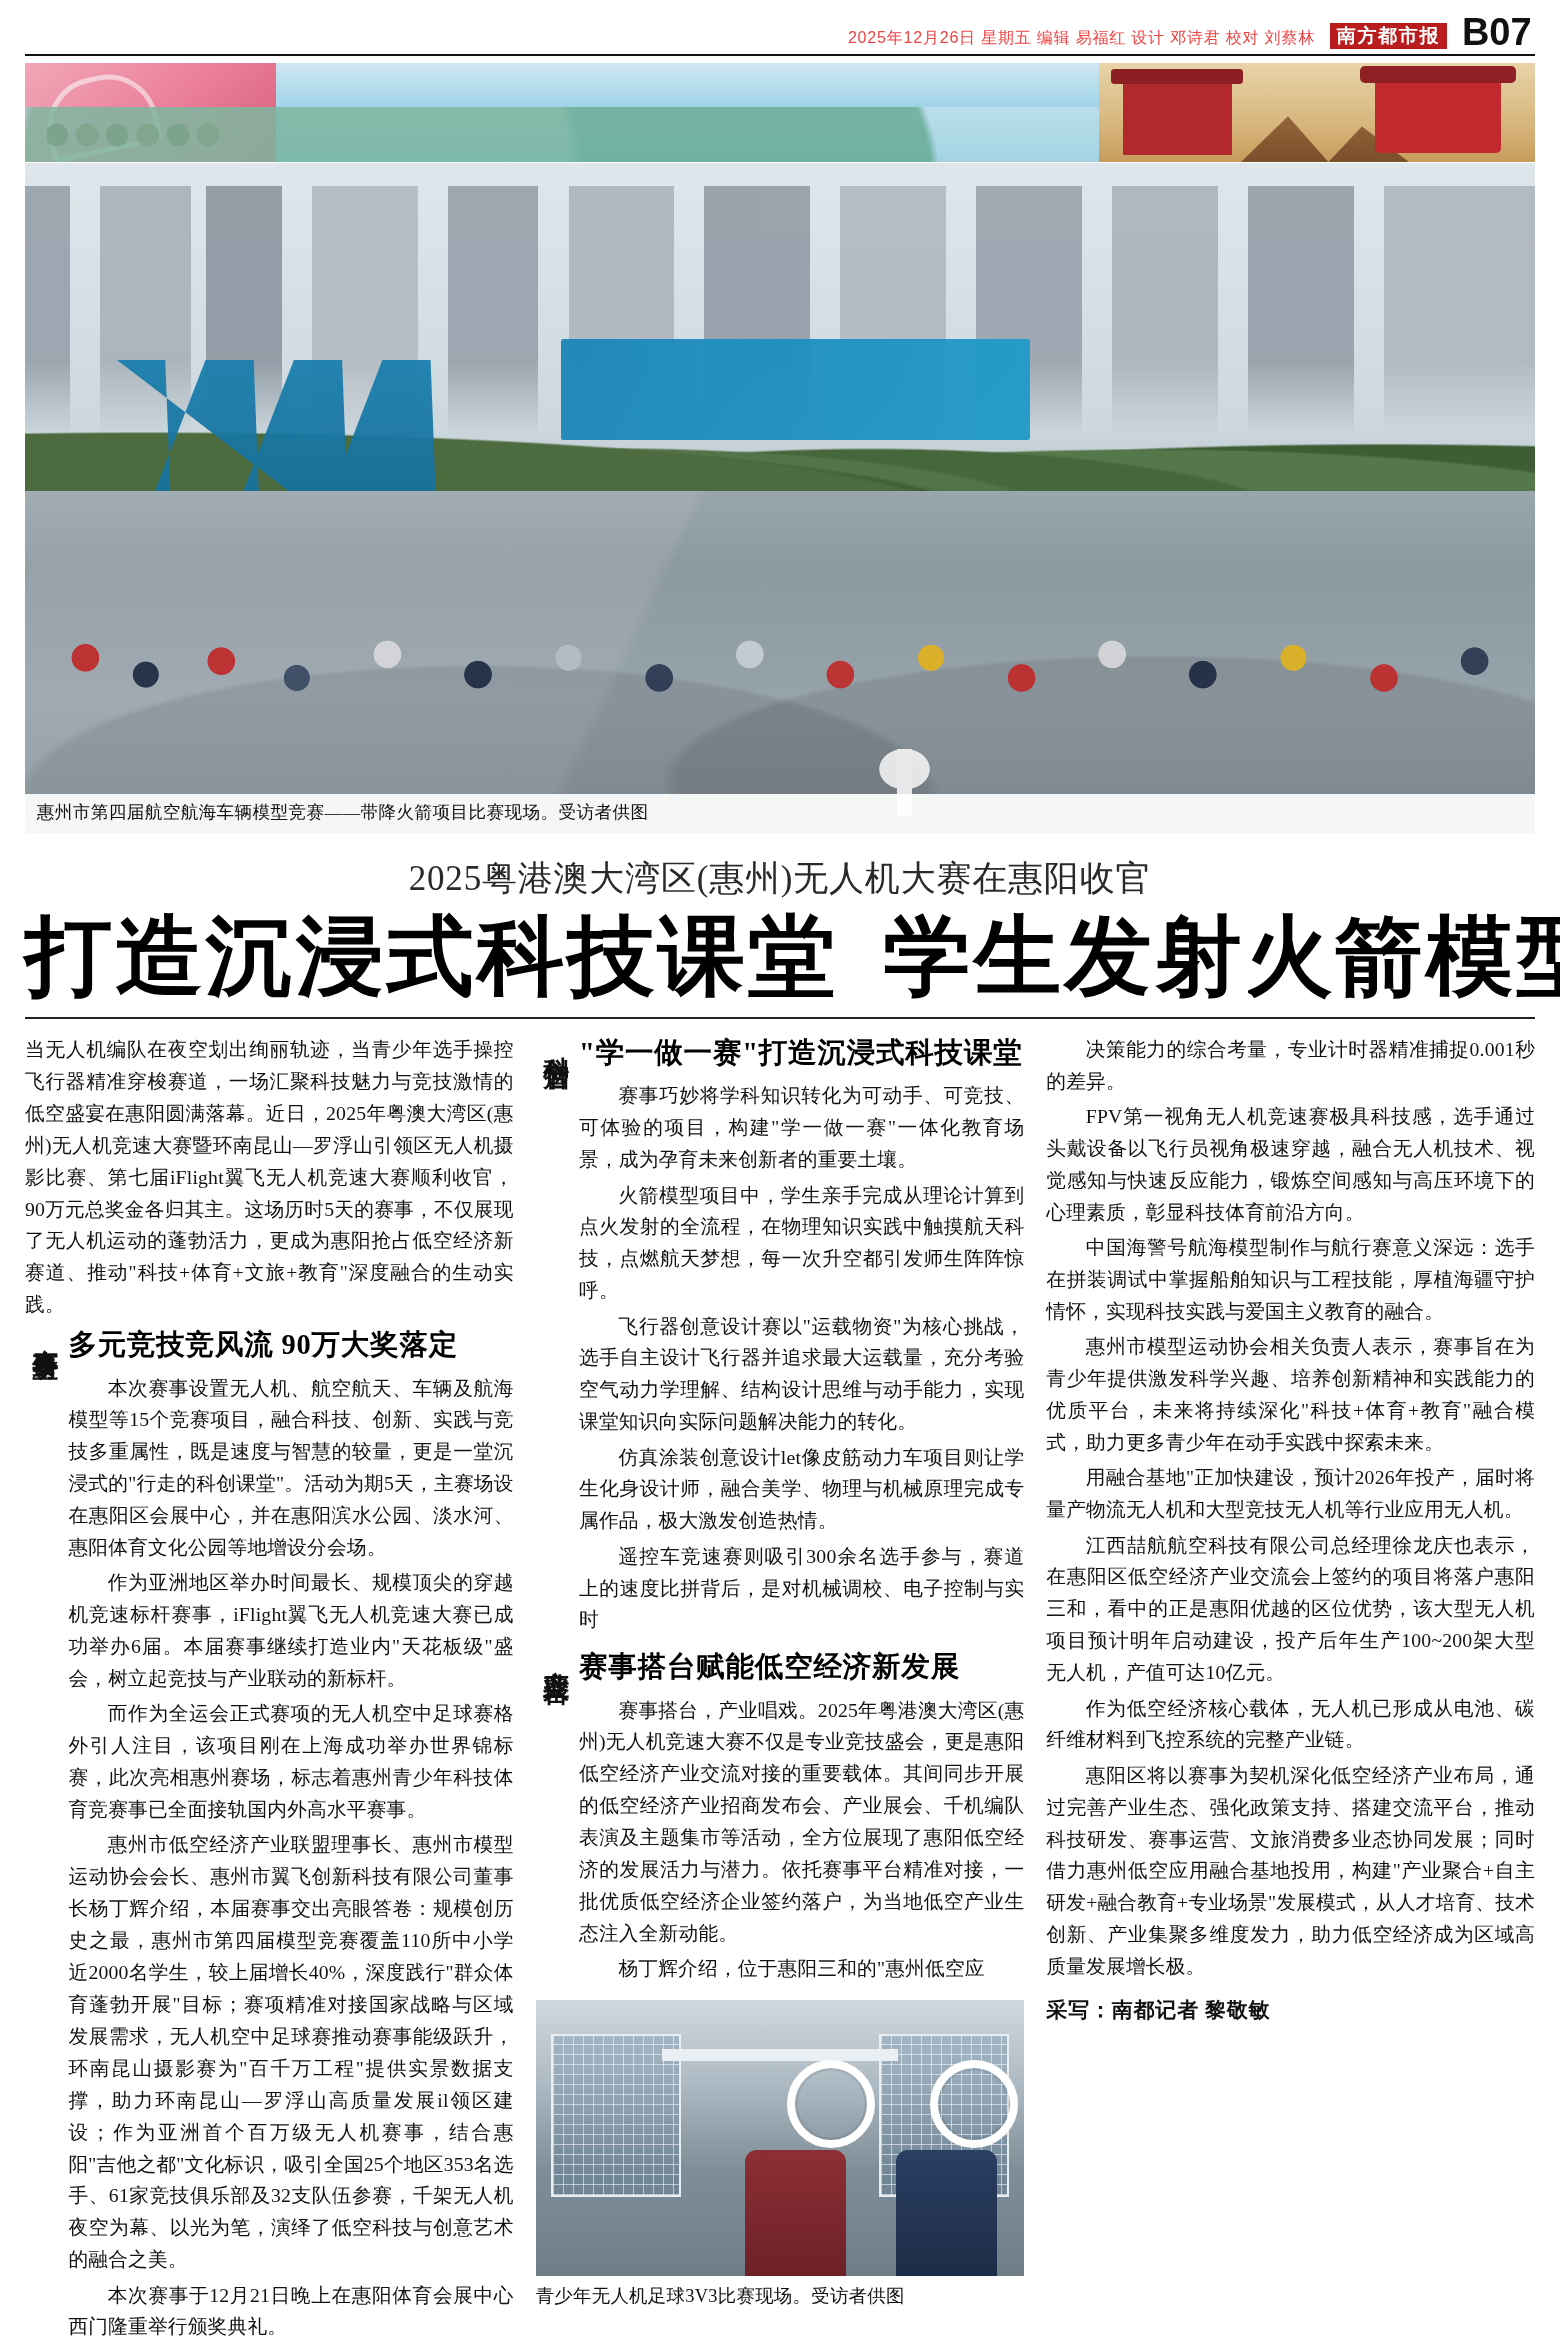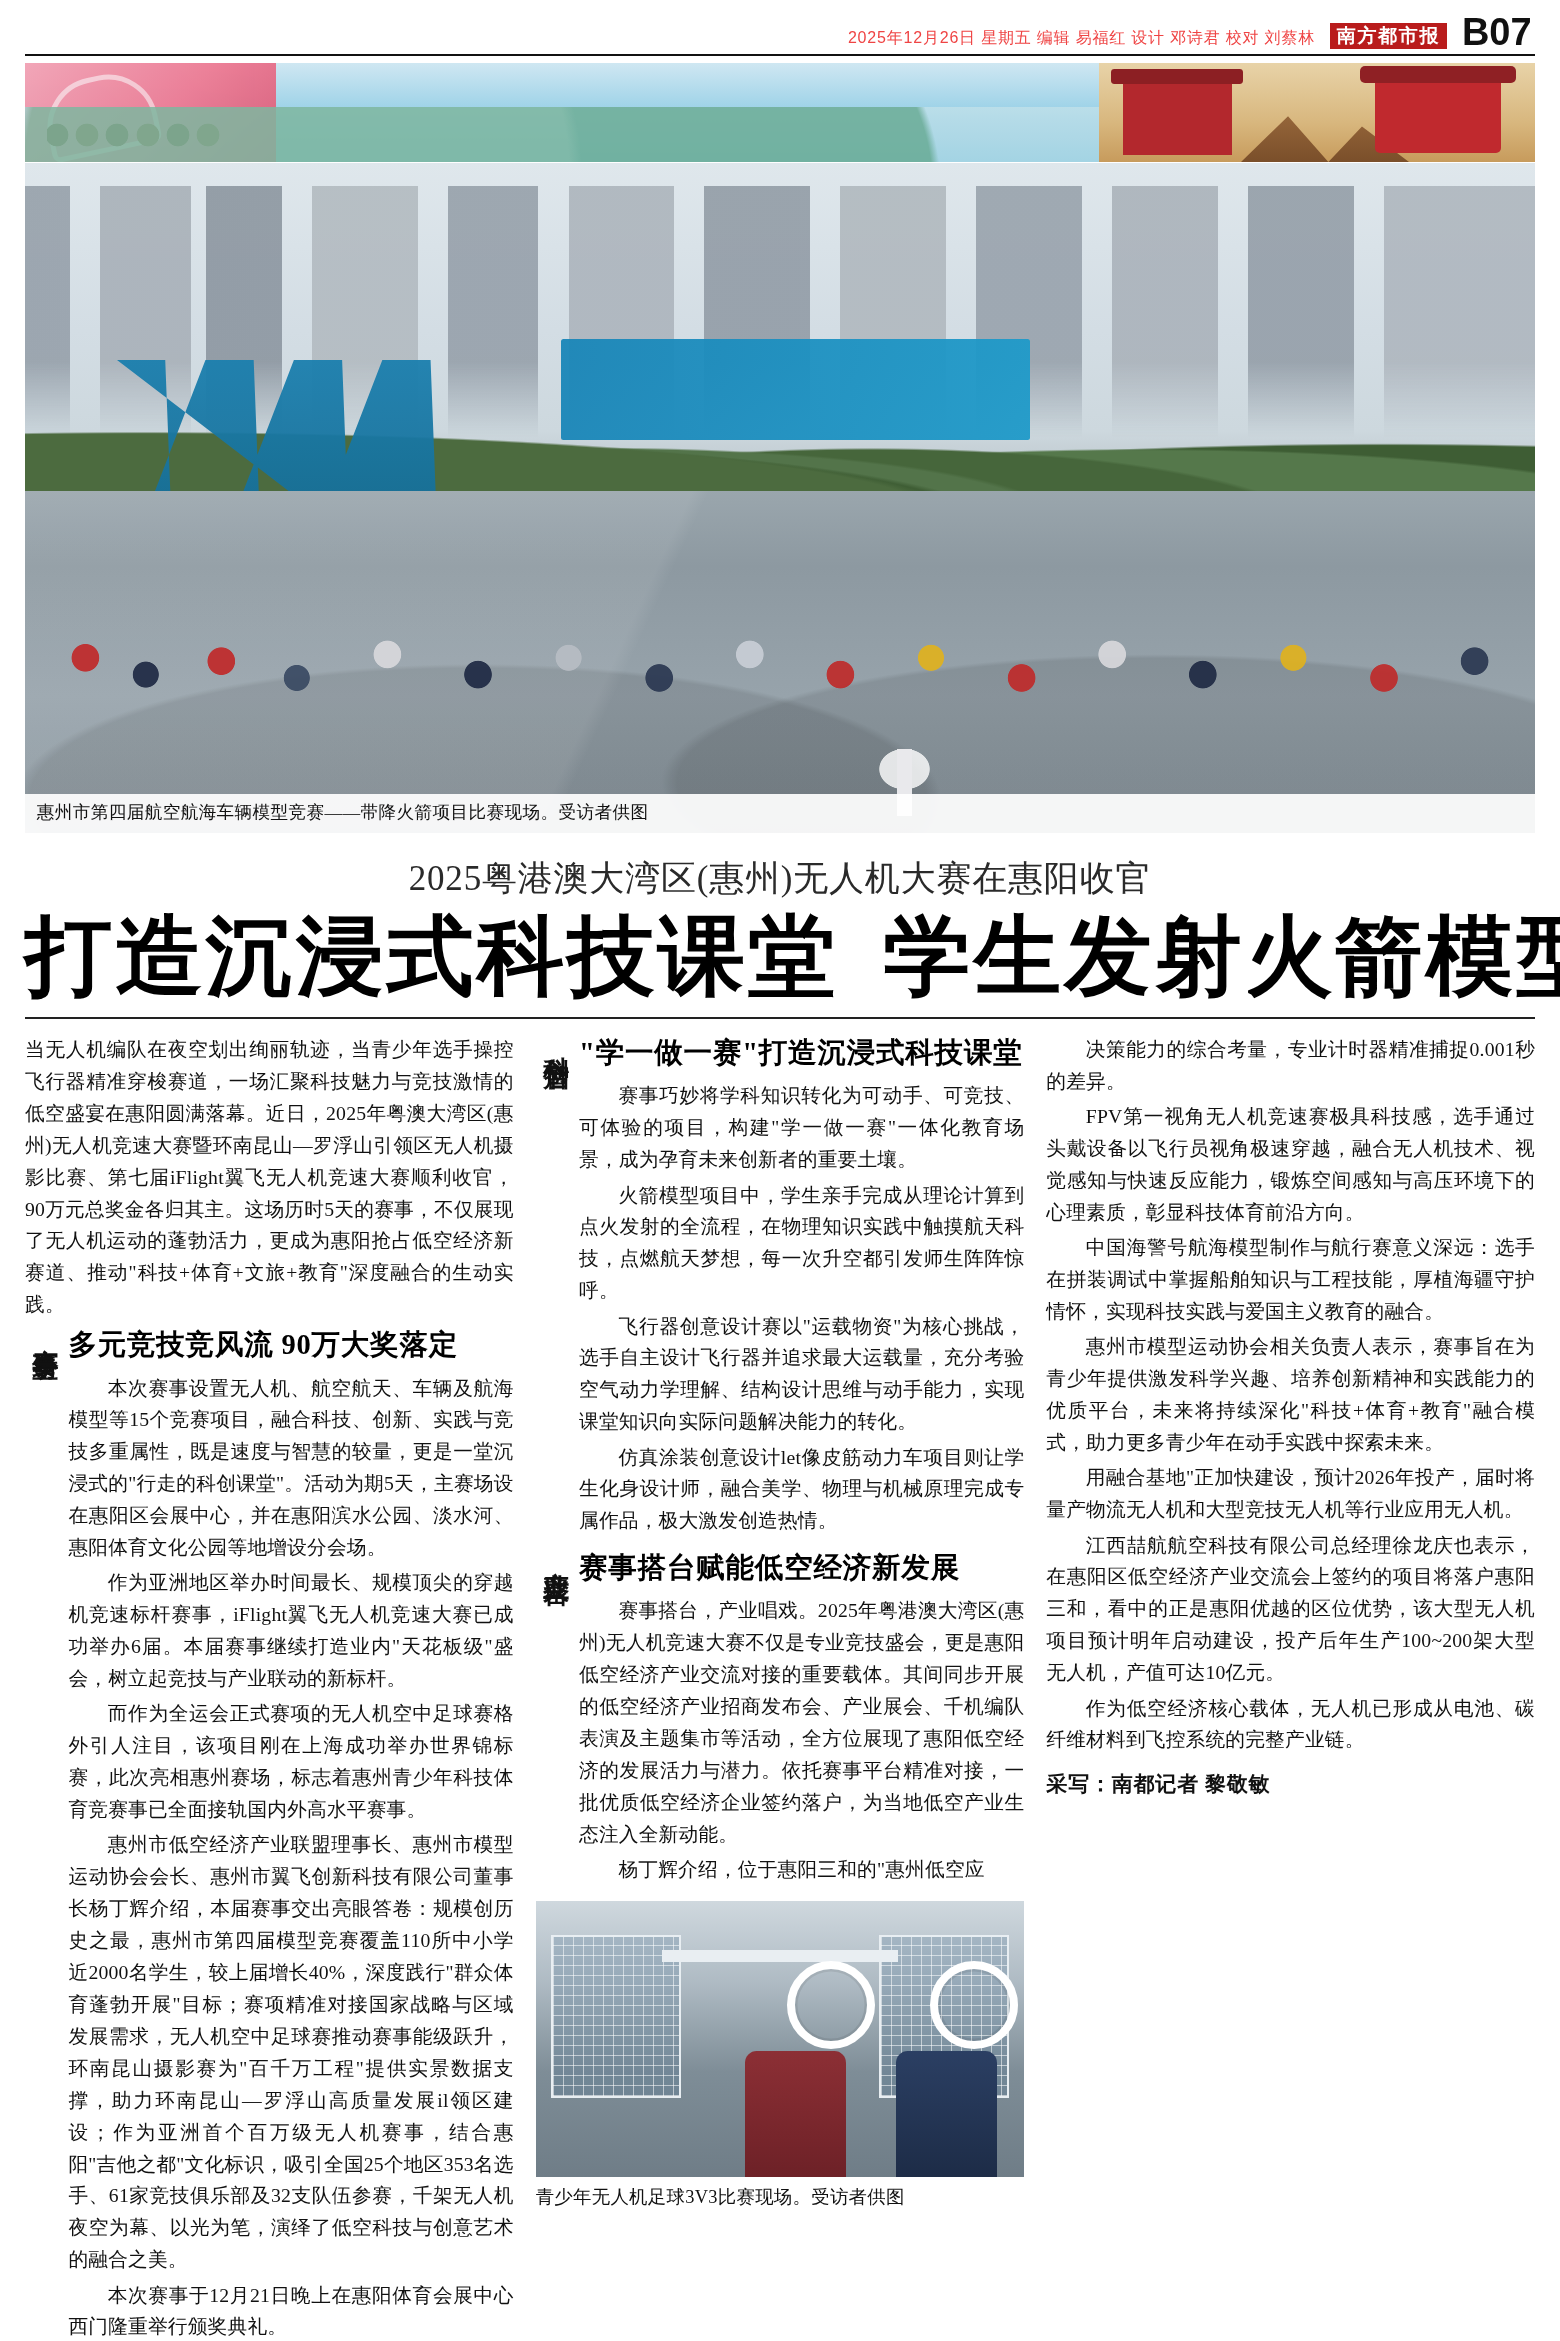--- a/index.html
+++ b/index.html
@@ -436,20 +436,21 @@
 
     <div class="col mid">
       <div class="sec">
         <div class="vt">科创启智</div>
         <div class="scontent">
           <div class="subhead">"学一做一赛"打造沉浸式科技课堂</div>
           <p class="body">赛事巧妙将学科知识转化为可动手、可竞技、可体验的项目，构建"学一做一赛"一体化教育场景，成为孕育未来创新者的重要土壤。</p>
           <p class="body">火箭模型项目中，学生亲手完成从理论计算到点火发射的全流程，在物理知识实践中触摸航天科技，点燃航天梦想，每一次升空都引发师生阵阵惊呼。</p>
           <p class="body">飞行器创意设计赛以"运载物资"为核心挑战，选手自主设计飞行器并追求最大运载量，充分考验空气动力学理解、结构设计思维与动手能力，实现课堂知识向实际问题解决能力的转化。</p>
           <p class="body">仿真涂装创意设计let像皮筋动力车项目则让学生化身设计师，融合美学、物理与机械原理完成专属作品，极大激发创造热情。</p>
+          <p class="body">遥控车竞速赛则吸引300余名选手参与，赛道上的速度比拼背后，是对机械调校、电子控制与实时</p>
         </div>
       </div>
 
       <div class="sec">
         <div class="vt">产业聚合</div>
         <div class="scontent">
           <div class="subhead">赛事搭台赋能低空经济新发展</div>
           <p class="body">赛事搭台，产业唱戏。2025年粤港澳大湾区(惠州)无人机竞速大赛不仅是专业竞技盛会，更是惠阳低空经济产业交流对接的重要载体。其间同步开展的低空经济产业招商发布会、产业展会、千机编队表演及主题集市等活动，全方位展现了惠阳低空经济的发展活力与潜力。依托赛事平台精准对接，一批优质低空经济企业签约落户，为当地低空产业生态注入全新动能。</p>
           <p class="body">杨丁辉介绍，位于惠阳三和的"惠州低空应</p>
         </div>
@@ -471,19 +472,20 @@
 
     <div class="col right">
       <p class="body">决策能力的综合考量，专业计时器精准捕捉0.001秒的差异。</p>
       <p class="body">FPV第一视角无人机竞速赛极具科技感，选手通过头戴设备以飞行员视角极速穿越，融合无人机技术、视觉感知与快速反应能力，锻炼空间感知与高压环境下的心理素质，彰显科技体育前沿方向。</p>
       <p class="body">中国海警号航海模型制作与航行赛意义深远：选手在拼装调试中掌握船舶知识与工程技能，厚植海疆守护情怀，实现科技实践与爱国主义教育的融合。</p>
       <p class="body">惠州市模型运动协会相关负责人表示，赛事旨在为青少年提供激发科学兴趣、培养创新精神和实践能力的优质平台，未来将持续深化"科技+体育+教育"融合模式，助力更多青少年在动手实践中探索未来。</p>
 
       <p class="body">用融合基地"正加快建设，预计2026年投产，届时将量产物流无人机和大型竞技无人机等行业应用无人机。</p>
       <p class="body">江西喆航航空科技有限公司总经理徐龙庆也表示，在惠阳区低空经济产业交流会上签约的项目将落户惠阳三和，看中的正是惠阳优越的区位优势，该大型无人机项目预计明年启动建设，投产后年生产100~200架大型无人机，产值可达10亿元。</p>
       <p class="body">作为低空经济核心载体，无人机已形成从电池、碳纤维材料到飞控系统的完整产业链。</p>
+      <p class="body">惠阳区将以赛事为契机深化低空经济产业布局，通过完善产业生态、强化政策支持、搭建交流平台，推动科技研发、赛事运营、文旅消费多业态协同发展；同时借力惠州低空应用融合基地投用，构建"产业聚合+自主研发+融合教育+专业场景"发展模式，从人才培育、技术创新、产业集聚多维度发力，助力低空经济成为区域高质量发展增长极。</p>
 
       <div class="byline">采写：南都记者 黎敬敏</div>
     </div>
 
   </div>
 </div>
 
 
 </body></html>

